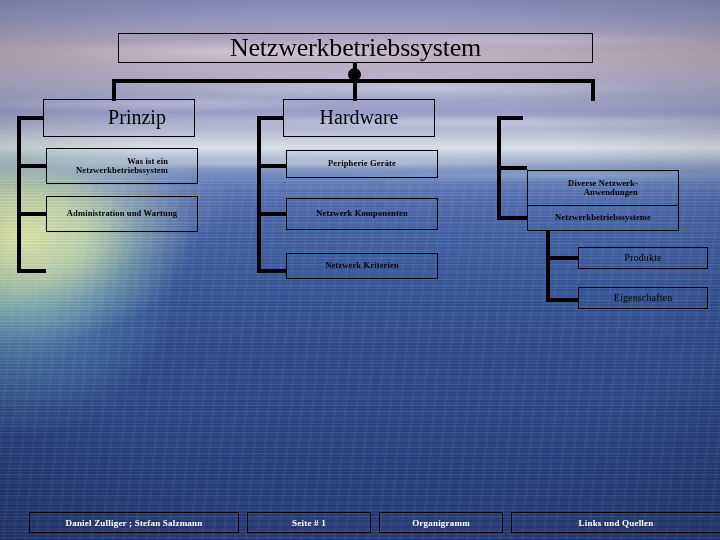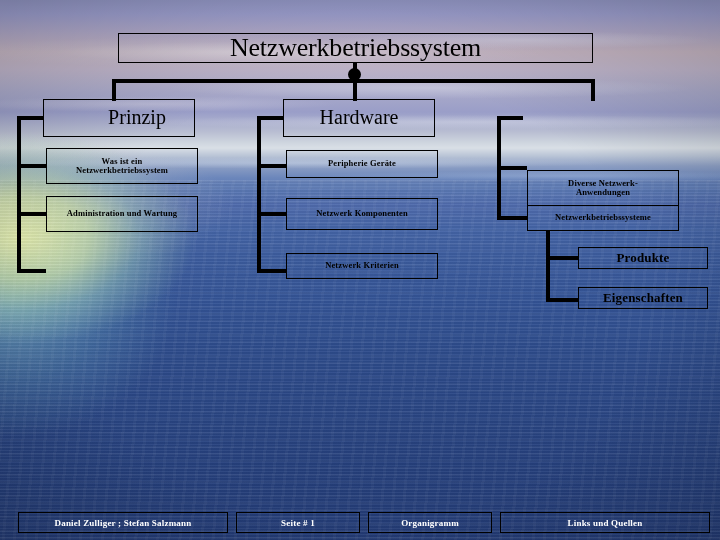--- a/index.html
+++ b/index.html
@@ -92,59 +92,59 @@
   }
 
   
   #chart { position: absolute; left: 0; top: 0; width: 720px; height: 540px; }
 
   .node {
     position: absolute;
     border: 1px solid #000;
     box-sizing: border-box;
     color: #000;
-    text-align: center;
+    text-align: right;
     display: flex;
     align-items: center;
     justify-content: center;
     line-height: 1.08;
     background: transparent;
   }
   .node-title {
     font-size: 26px;
     letter-spacing: -0.2px;
   }
   .node-l1 {
     font-size: 20px;
   }
   .node-l2 {
     font-size: 8.5px;
     font-weight: bold;
     letter-spacing: 0.15px;
   }
   .node-l3 {
-    font-size: 13px;
-    font-weight: bold;
+    font-size: 10px;
+    font-weight: normal;
     letter-spacing: 0.15px;
   }
 
   .conn {
     position: absolute;
     background: #000;
   }
   .hub {
     position: absolute;
     width: 13px;
     height: 13px;
     border-radius: 50%;
     background: #000;
   }
 
   
-  #footer { position: absolute; left: 4px; top: 0; width: 616px; height: 540px; }
+  #footer { position: absolute; left: 15px; top: 0; width: 616px; height: 540px; }
   .foot-cell {
     position: absolute;
     border: 1px solid #000;
     box-sizing: border-box;
     color: #ffffff;
     font-size: 9px;
     font-weight: bold;
     letter-spacing: 0.2px;
     display: flex;
     align-items: center;

